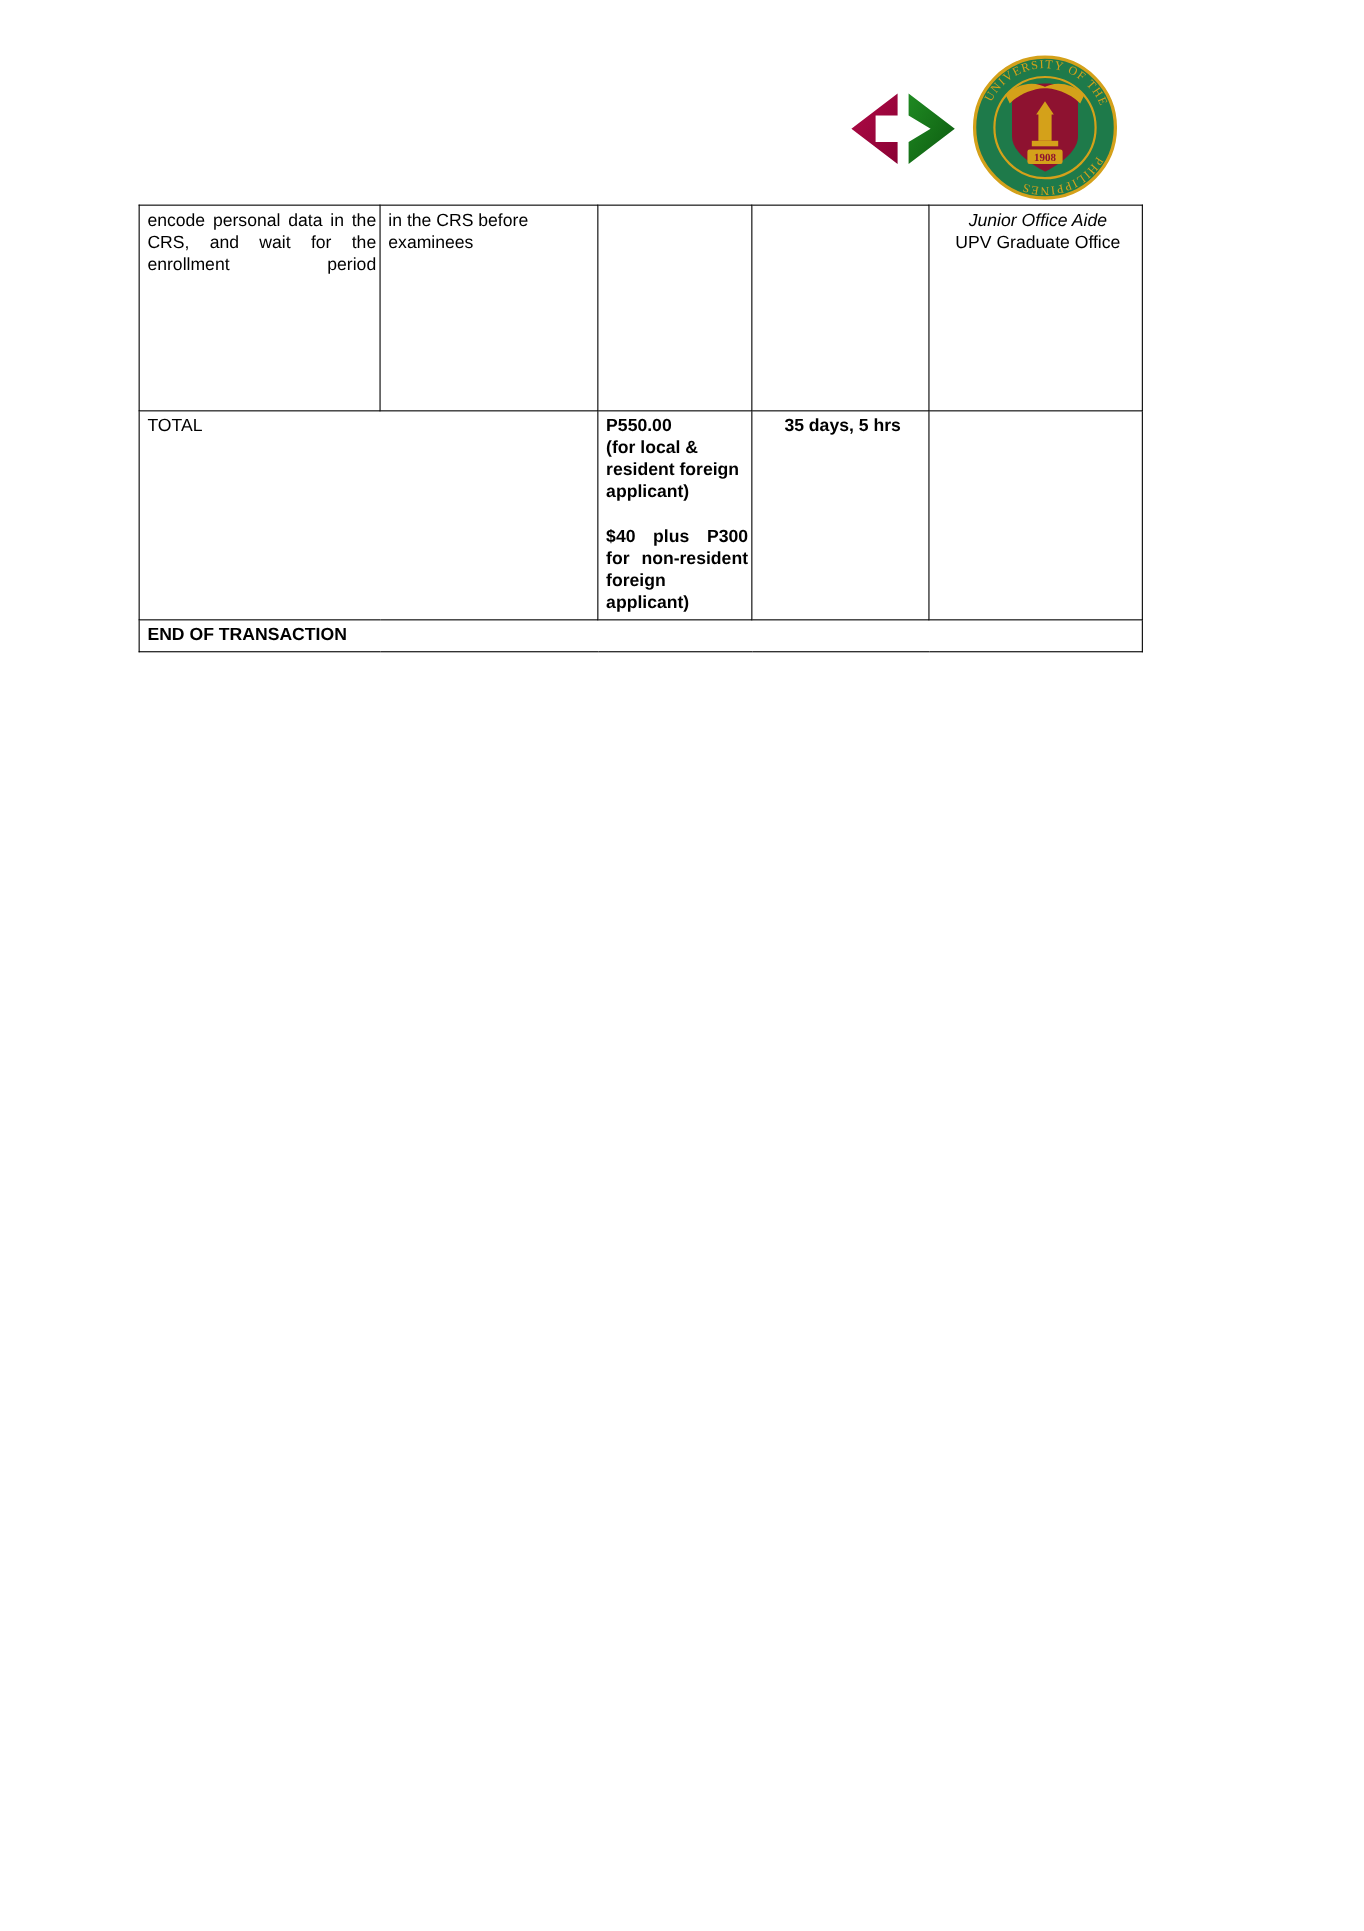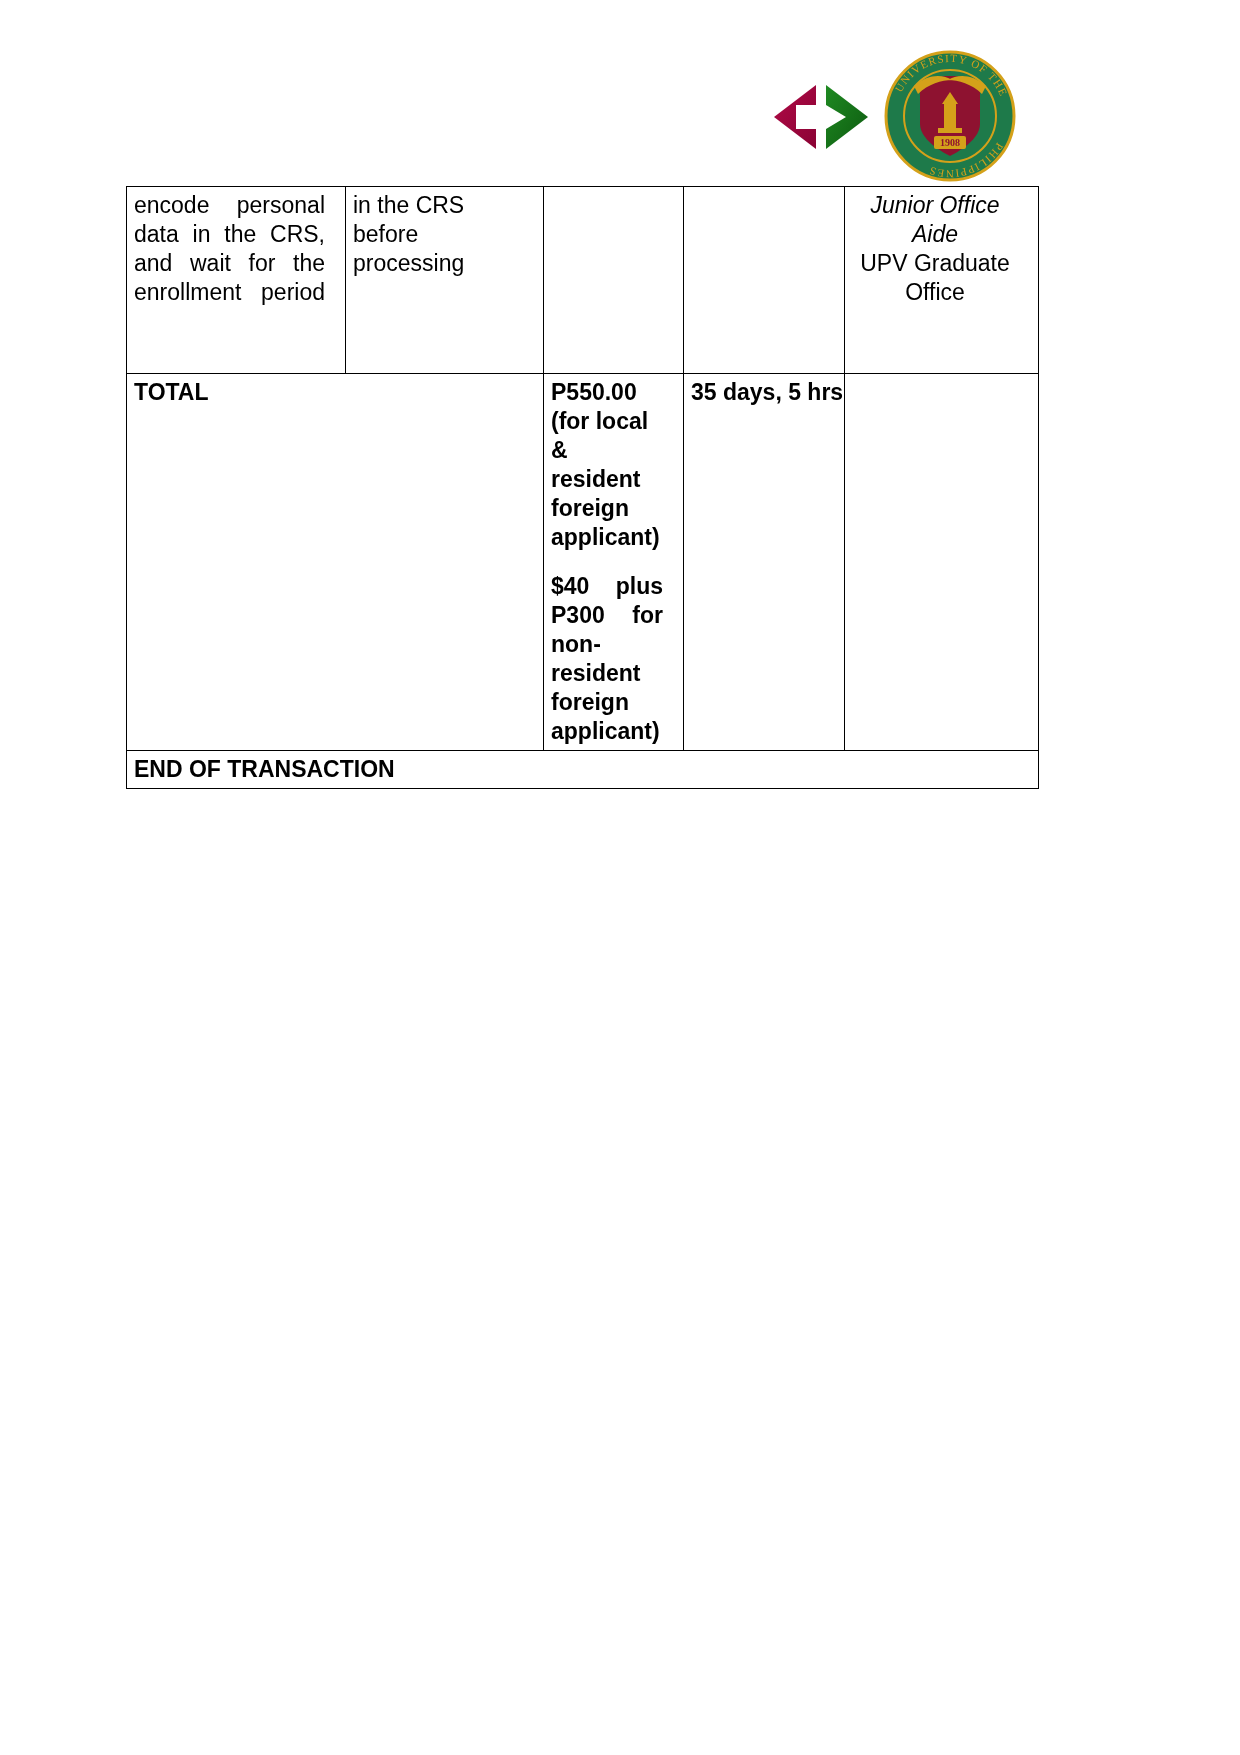--- a/index.html
+++ b/index.html
@@ -46,22 +46,22 @@
     position: absolute;
     left: 126px;
     top: 186px;
     width: 912px;
     border-collapse: collapse;
     table-layout: fixed;
   }
   #doc-table td {
     border: 1px solid #000000;
     vertical-align: top;
-    padding: 4px 20px 4px 7px;
-    font-size: 23px;
+    padding: 4px 3px 4px 7px;
+    font-size: 16px;
     line-height: 1.26;
   }
 
   .col-a { width: 219px; }
   .col-b { width: 198px; }
   .col-c { width: 140px; }
   .col-d { width: 161px; }
   .col-e { width: 194px; }
 
   
@@ -75,21 +75,21 @@
   }
   .cell-person {
     text-align: center;
   }
   .person-italic {
     font-style: italic;
   }
 
   
   .cell-total {
-    font-weight: bold;
+    font-weight: normal;
     vertical-align: middle;
     font-size: 21px;
   }
   .cell-fees {
     font-weight: bold;
     vertical-align: middle;
     font-size: 20.5px;
   }
   .cell-fees .fee-block-2 {
     text-align: justify;
@@ -178,21 +178,21 @@
     <col class="col-a">
       <col class="col-b">
       <col class="col-c">
       <col class="col-d">
       <col class="col-e">
   </colgroup>
   <tbody>
 
     <tr>
       <td class="cell-step">encode personal data in the CRS, and wait for the enrollment period</td>
-      <td class="cell-step-plain">in the CRS before processing</td>
+      <td class="cell-step-plain">in the CRS before examinees</td>
       <td></td>
       <td></td>
       <td class="cell-person">
         <div class="person-italic">Junior Office Aide</div>
         <div>UPV Graduate Office</div>
       </td>
     </tr>
 
     <tr>
       <td class="cell-total" colspan="2">TOTAL</td>

